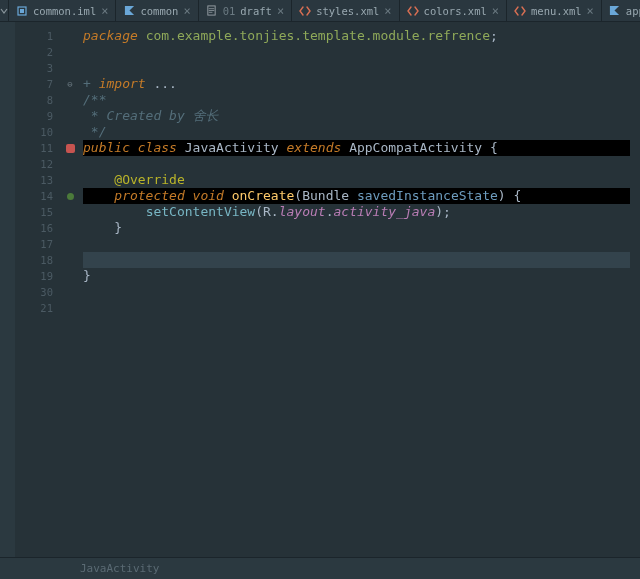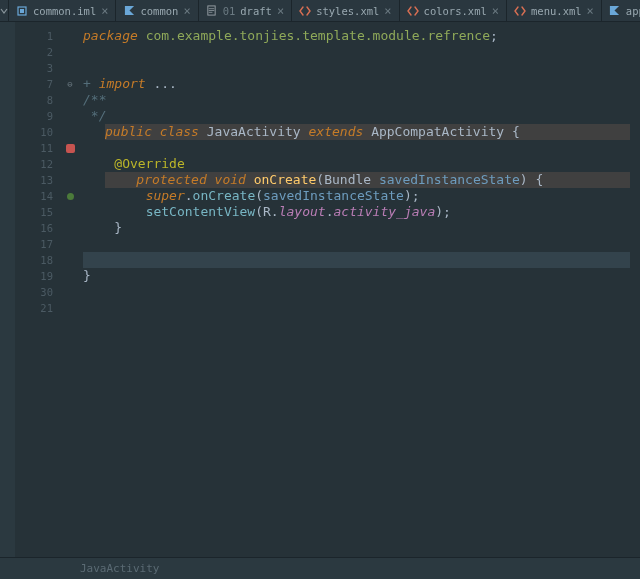--- a/index.html
+++ b/index.html
@@ -13,21 +13,21 @@
   .tab .close { color:#6b7a82; font-size:12px; line-height:1; }
   
   .editor { flex:1; display:flex; position:relative; background:#263238; }
   .left-rail { width:15px; background:#2b3940; }
   .gutter { width:46px; text-align:right; color:#4b5a63; font-size:10.5px; line-height:16px; padding-top:6px; padding-right:8px; user-select:none; }
   .gutter div { height:16px; }
   .marks { width:18px; padding-top:6px; }
   .marks div { height:16px; display:flex; align-items:center; justify-content:center; font-size:9px; color:#6b7a82; }
   .code { flex:1; padding:6px 0 0 4px; font-size:13px; line-height:16px; }
   .ln { height:16px; white-space:pre; color:#a9b7c6; }
-  .ln.hl { background:#404040;margin-left:22px; }
+  .ln.hl { background:#000000; }
   .ln.caret { background:#33434c; }
   .k  { color:#c57b28; font-style:italic; } 
   .str, .pkg { color:#8fa959; }
   .cmt { color:#546e7a; font-style:italic; }
   .ann { color:#bbb529; }
   .typ { color:#a9b7c6; }
   .mth { color:#ffcb6b; }
   .mth2 { color:#78b6c4; }
   .var { color:#6d9cbe; }
   .fld { color:#b97db5; font-style:italic; }
@@ -161,26 +161,26 @@
         <div></div>
         <div></div>
         <div></div>
       </div>
     <div class="code">
       <div class="ln"><span class="k">package </span><span class="pkg">com.example.tonjies.template.module.refrence</span><span class="pun">;</span></div>
       <div class="ln"></div>
       <div class="ln"></div>
       <div class="ln"><span class="cmt">+ </span><span class="k">import </span><span class="pun">...</span></div>
       <div class="ln"><span class="cmt">/**</span></div>
+      <div class="ln"><span class="cmt"> * Created by 舍长</span></div>
       <div class="ln"><span class="cmt"> */</span></div>
       <div class="ln hl"><span class="k">public class </span><span class="typ">JavaActivity </span><span class="k">extends </span><span class="typ">AppCompatActivity </span><span class="pun">{</span></div>
       <div class="ln"></div>
       <div class="ln">    <span class="ann">@Override</span></div>
       <div class="ln hl">    <span class="k">protected void </span><span class="mth">onCreate</span><span class="pun">(</span><span class="typ">Bundle </span><span class="var">savedInstanceState</span><span class="pun">) {</span></div>
-      <div class="ln">        <span class="k">super</span><span class="pun">.</span><span class="mth2">onCreate</span><span class="pun">(</span><span class="var">savedInstanceState</span><span class="pun">);</span></div>
       <div class="ln">        <span class="mth2">setContentView</span><span class="pun">(</span><span class="typ">R</span><span class="pun">.</span><span class="fld">layout</span><span class="pun">.</span><span class="fld">activity_java</span><span class="pun">);</span></div>
       <div class="ln">    <span class="pun">}</span></div>
       <div class="ln"></div>
       <div class="ln caret"></div>
       <div class="ln"><span class="pun">}</span></div>
       <div class="ln"></div>
     </div>
     <div class="scrollbar"></div>
   </div>
 

